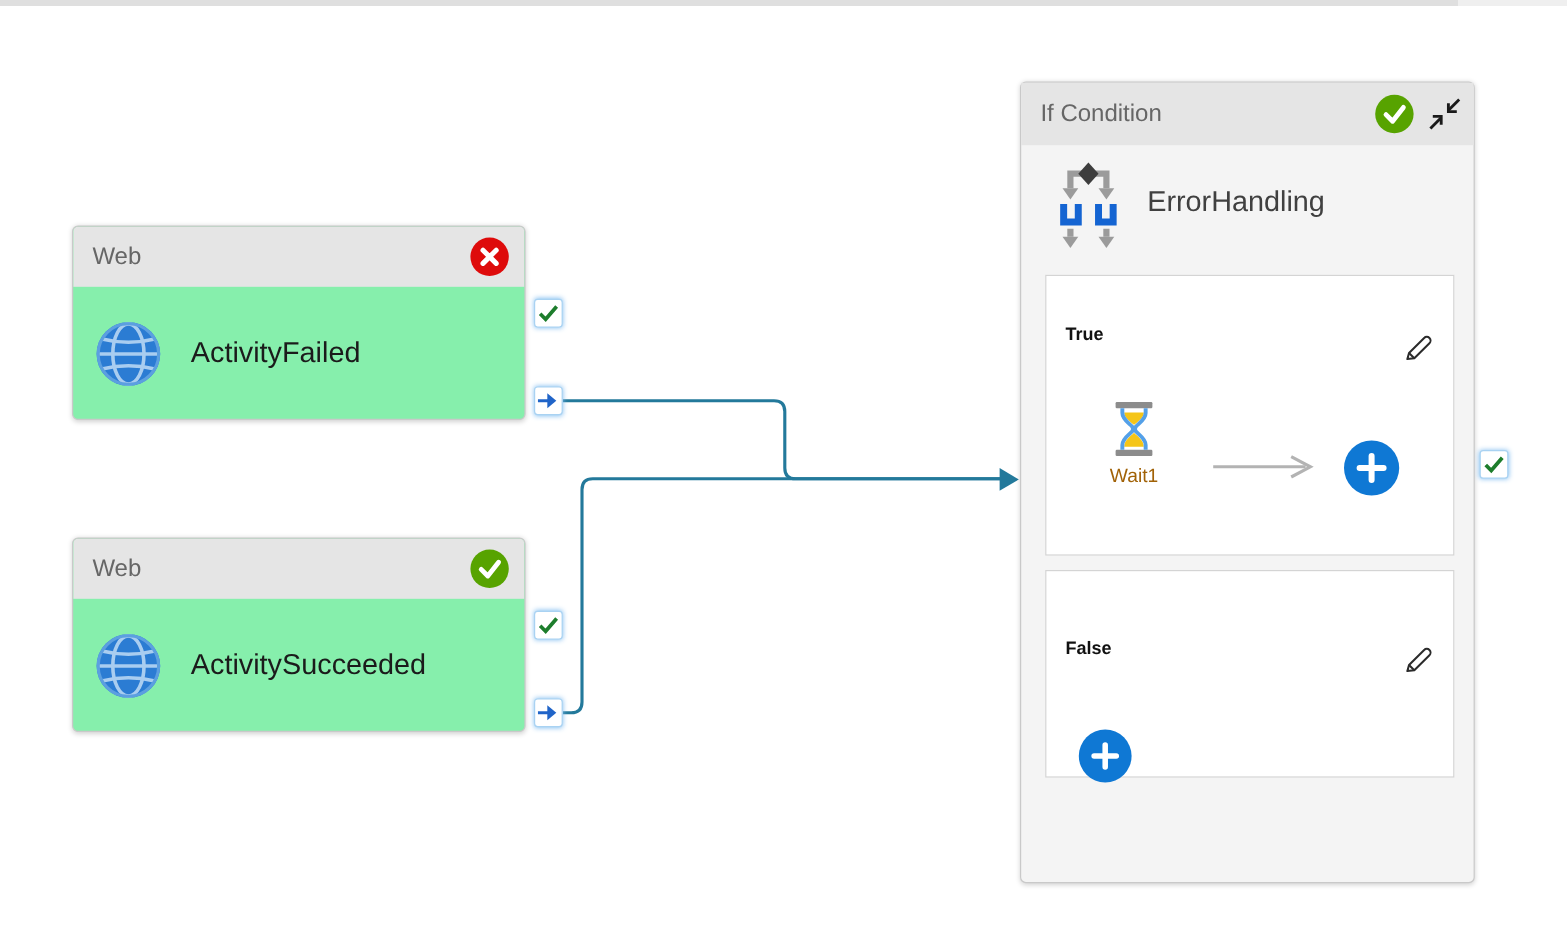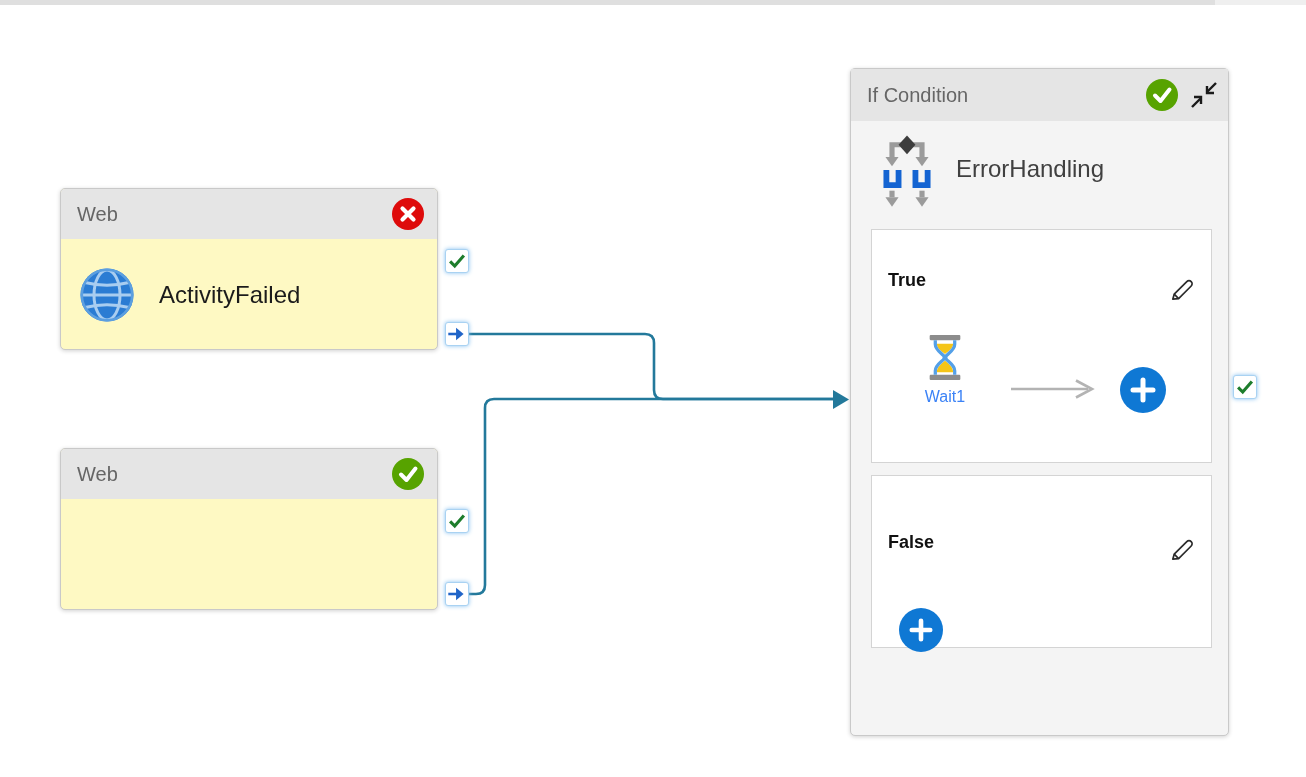--- a/index.html
+++ b/index.html
@@ -14,21 +14,21 @@
   
   .topbar-left  { position:absolute; left:0;   top:0; width:1215px; height:5px; background:#dfdfdf; }
   .topbar-right { position:absolute; left:1215px; top:0; width:91px; height:5px; background:#efefef; }
 
   
   #wires { position:absolute; left:0; top:0; width:1306px; height:777px; pointer-events:none; }
 
   
   .node {
     position:absolute;
-    background:#fef9c3;
+    background:#86efac;
     border:1px solid #c9c9c9;
     border-radius:5px;
     box-shadow:0 1px 4px rgba(0,0,0,0.18);
     overflow:hidden;
   }
   .node-header {
     height:50px;
     background:#e5e5e5;
     display:flex;
     align-items:center;
@@ -75,29 +75,29 @@
   #if-name { position:absolute; left:105px; top:86px; font-size:24px; color:#404040; }
 
   .branch-box {
     position:absolute;
     left:20px; width:341px;
     background:#ffffff;
     border:1px solid #d4d4d4;
   }
   #true-branch  { top:160px; height:234px; }
   #false-branch { top:406px; height:173px; }
-  .branch-label { position:absolute; left:16px; font-size:18px; font-weight:bold; color:#111111; }
+  .branch-label { position:absolute; left:16px; font-size:15px; font-weight:bold; color:#111111; }
   #true-branch  .branch-label { top:40px; }
   #false-branch .branch-label { top:56px; }
   .edit-btn { position:absolute; right:16px; width:28px; height:28px; cursor:pointer; }
   #true-branch  .edit-btn { top:46px; }
   #false-branch .edit-btn { top:60px; }
 
   .wait-activity { position:absolute; left:28px; top:104px; width:90px; text-align:center; cursor:pointer; }
-  .wait-activity .act-label { font-size:16px; color:#3b82f6; margin-top:3px; }
+  .wait-activity .act-label { font-size:16px; color:#a16207; margin-top:3px; }
 
   .flow-arrow { position:absolute; left:138px; top:149px; }
 
   .plus-btn {
     position:absolute;
     border-radius:50%;
     background:#0f78d4;
     border:none;
     display:flex; align-items:center; justify-content:center;
     cursor:pointer;
@@ -162,20 +162,33 @@
 
   <div class="node" style="left:60px; top:448px; width:378px; height:162px;">
     <div class="node-header">
       <span class="node-type">Web</span>
       <span class="spacer"></span>
       <span class="status-circle status-success">
         <svg width="32" height="32" viewBox="0 0 32 32">
           <path d="M9 16.5 L14.5 22 L23.5 10.5" stroke="#ffffff" stroke-width="4" stroke-linecap="round" stroke-linejoin="round" fill="none"></path>
         </svg>
       </span>
+    </div>
+    <div class="node-body">
+      <svg width="56" height="56" viewBox="0 0 56 56">
+        <circle cx="28" cy="28" r="26.5" fill="#2b7cd3"></circle>
+        <g stroke="#a9cdf0" stroke-width="3" fill="none">
+          <ellipse cx="28" cy="28" rx="13" ry="25"></ellipse>
+          <path d="M2.5 28 L53.5 28"></path>
+          <path d="M6 15.5 Q28 21 50 15.5"></path>
+          <path d="M6 40.5 Q28 35 50 40.5"></path>
+        </g>
+        <circle cx="28" cy="28" r="25.2" fill="none" stroke="#5c9fe0" stroke-width="2.6"></circle>
+      </svg>
+      <span class="node-name">ActivitySucceeded</span>
     </div>
   </div>
 
   <div class="port" style="left:445px; top:509px;">
     <svg width="24" height="24" viewBox="0 0 24 24">
       <path d="M4.5 12.5 L9.5 17.5 L19.5 6" stroke="#1d7d2c" stroke-width="3.4" fill="none"></path>
     </svg>
   </div>
   <div class="port" style="left:445px; top:582px;">
     <svg width="24" height="24" viewBox="0 0 24 24">

